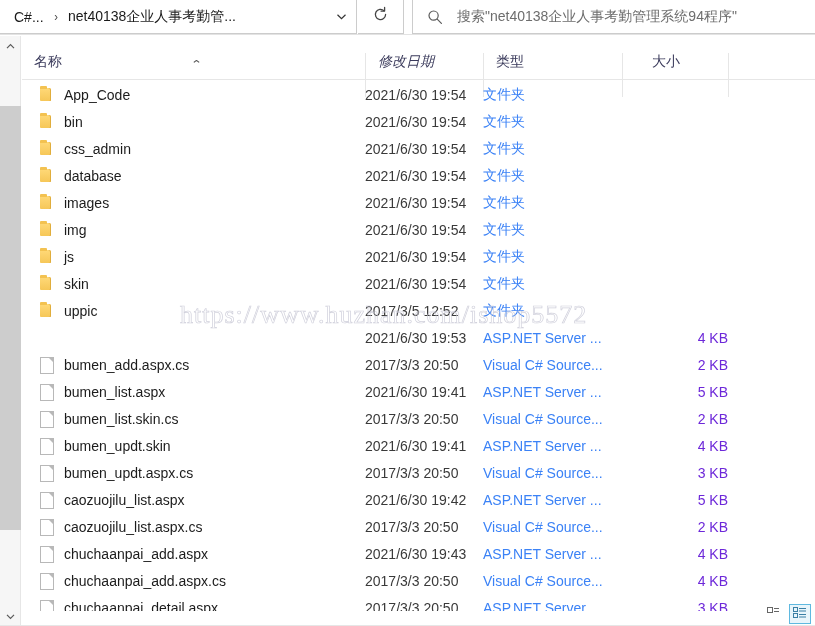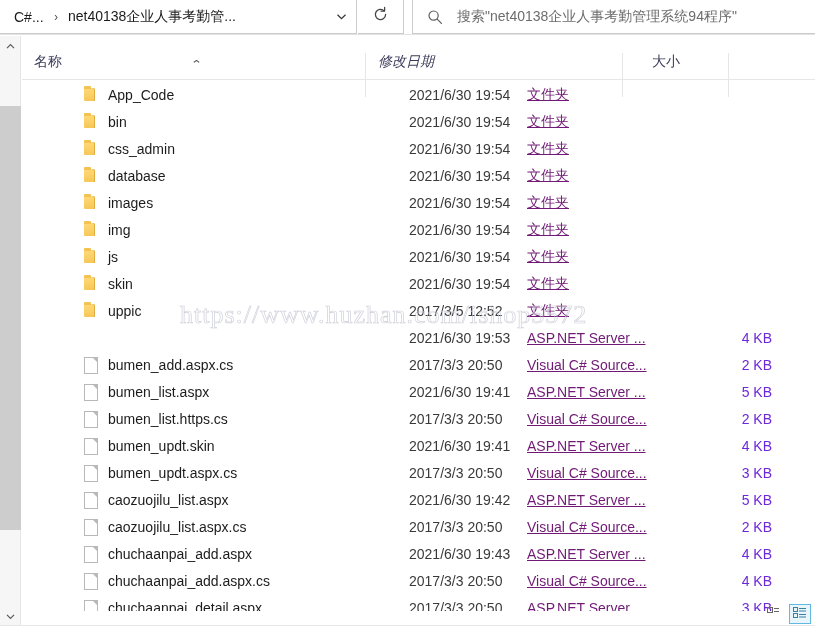--- a/index.html
+++ b/index.html
@@ -115,21 +115,20 @@
     color: #555;
     transform: scaleX(1.3);
   }
 
   
   .listarea {
     position: absolute;
     left: 22px; top: 81px;
     width: 793px; height: 530px;
     overflow: hidden;
-    padding-left: 44px;
   }
   .row {
     position: relative;
     height: 27px;
     display: flex;
     align-items: center;
     font-size: 14px;
     color: #1c1c1c;
     white-space: nowrap;
   }
@@ -142,22 +141,21 @@
   .cell-date {
     position: absolute; left: 343px; top: 0;
     height: 27px;
     display: flex; align-items: center;
     color: #3a3a3a;
   }
   .cell-type {
     position: absolute; left: 461px; top: 0;
     height: 27px;
     display: flex; align-items: center;
-    color: #701a75;
-    text-decoration: underline;
+    color: #3b82f6;
   }
   .cell-size {
     position: absolute; left: 600px; top: 0;
     width: 106px;
     height: 27px;
     display: flex; align-items: center; justify-content: flex-end;
     color: #6d28d9;
   }
 
   .ico { width: 15px; height: 17px; margin-right: 10px; flex: 0 0 auto; position: relative; }
@@ -300,20 +298,23 @@
   </div>
 
   <div class="colheader">
     <div class="colh" style="left:0; width:343px;">
       <span>名称</span>
       <span class="sortmark">⌃</span>
     </div>
     <div class="colh" style="left:343px; width:118px;font-style:italic;">
       <span>修改日期</span>
     </div>
+    <div class="colh" style="left:461px; width:139px;">
+      <span>类型</span>
+    </div>
     <div class="colh" style="left:600px; width:106px;padding-left:29px;">
       <span>大小</span>
     </div>
     <div class="colh" style="left:706px; width:87px;"></div>
   </div>
 
   <div class="listarea" id="file-list">
       <div class="row">
         <div class="cell-name">
           <span class="ico ico-folder"></span>
@@ -414,21 +415,21 @@
           <span class="ico ico-file"></span>
           <span>bumen_list.aspx</span>
         </div>
         <div class="cell-date">2021/6/30 19:41</div>
         <div class="cell-type">ASP.NET Server ...</div>
         <div class="cell-size">5 KB</div>
       </div>
       <div class="row">
         <div class="cell-name">
           <span class="ico ico-file"></span>
-          <span>bumen_list.https.cs</span>
+          <span>bumen_list.skin.cs</span>
         </div>
         <div class="cell-date">2017/3/3 20:50</div>
         <div class="cell-type">Visual C# Source...</div>
         <div class="cell-size">2 KB</div>
       </div>
       <div class="row">
         <div class="cell-name">
           <span class="ico ico-file"></span>
           <span>bumen_updt.skin</span>
         </div>

